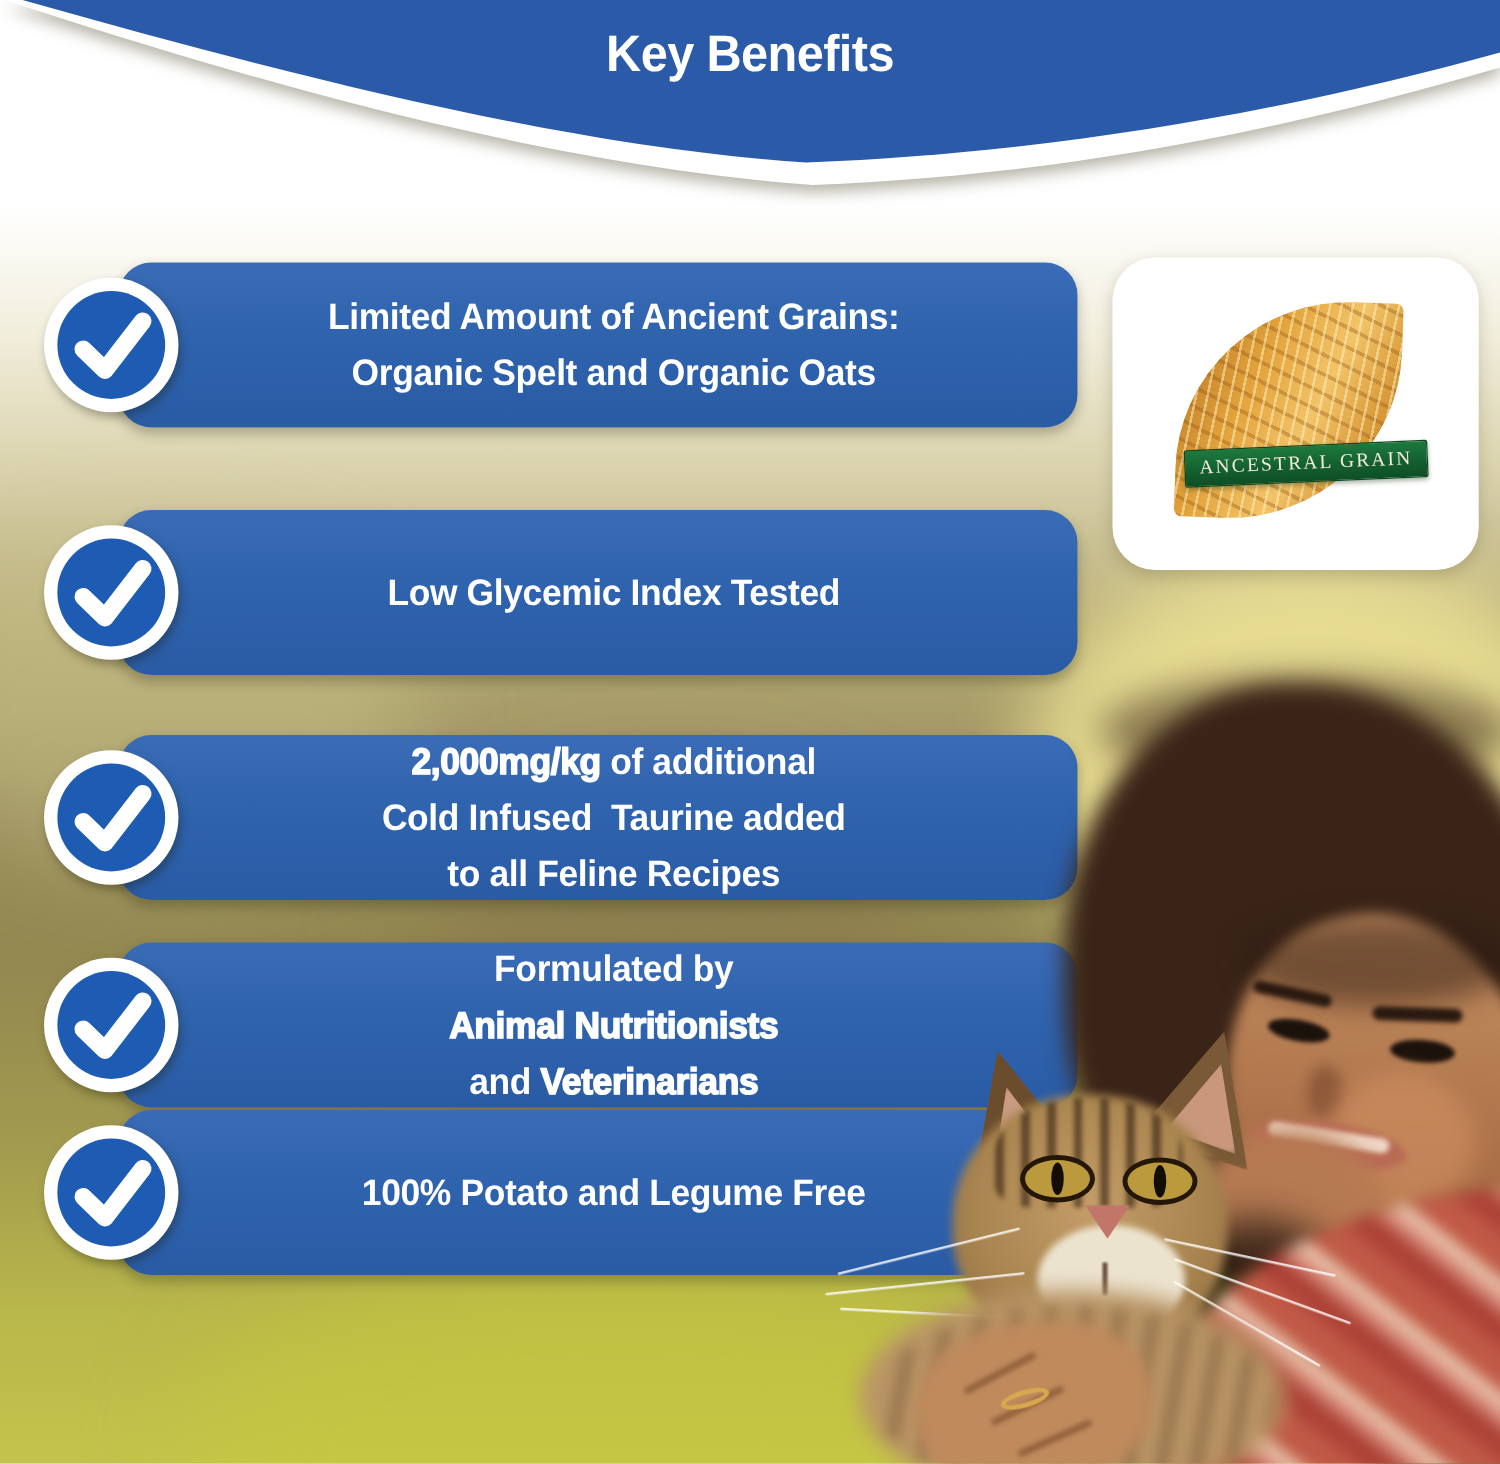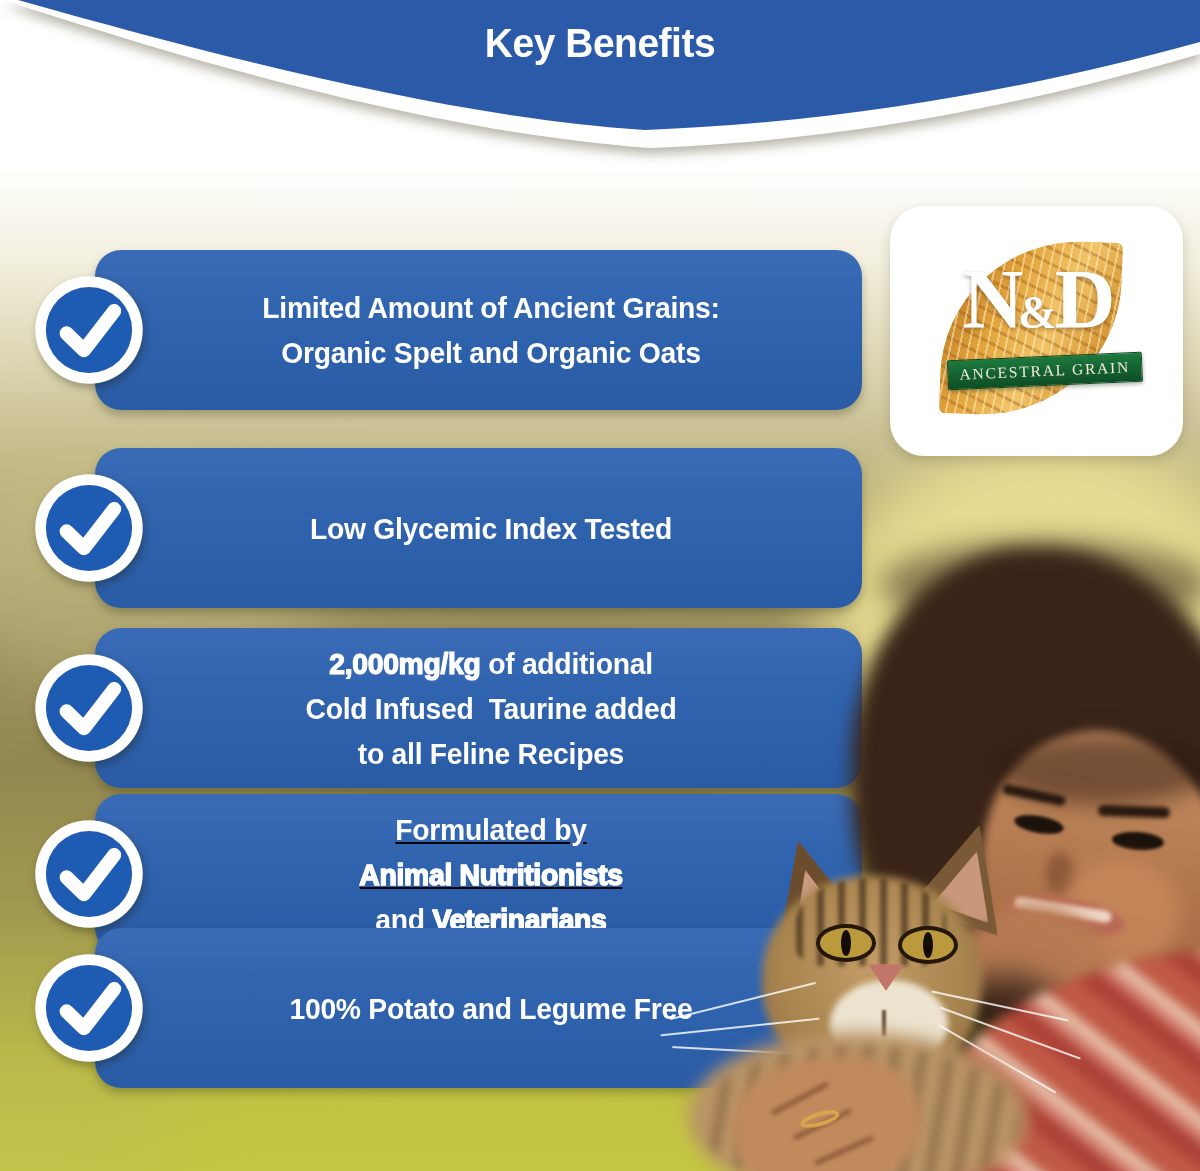--- a/index.html
+++ b/index.html
@@ -25,25 +25,25 @@
   .header-arcs{position:absolute;left:0;top:0;width:1200px;height:220px;}
   .arc-white{filter:drop-shadow(0 6px 6px rgba(110,105,80,.5));}
   .page-title{
     position:absolute;left:0;top:20px;width:1200px;text-align:center;
     color:#ffffff;font-size:41px;font-weight:bold;letter-spacing:-.5px;
     transform:scaleX(.95);z-index:9;
   }
 
   
   .card{
-    position:absolute;left:95px;width:767px;height:160px;z-index:5;
+    position:absolute;left:95px;width:767px;height:132px;z-index:5;
     background:linear-gradient(180deg,#3a6bb6 0%,#2f63ae 45%,#2a5ba5 100%);
     border-radius:26px;
     box-shadow:0 5px 9px rgba(45,45,20,.30);
-    display:flex;align-items:center;justify-content:center;margin-top:40px;
+    display:flex;align-items:center;justify-content:center;
   }
   .card-text{
     width:100%;padding:0 40px 0 66px;text-align:center;color:#fff;
     font-size:29.5px;font-weight:700;line-height:45px;letter-spacing:-.3px;
     transform:scaleX(.96);
   }
   .line{display:block;white-space:pre-wrap;}
   .seg{font-weight:700;}
   .seg.strong{font-weight:700;-webkit-text-stroke:1.2px #ffffff;text-shadow:0 0 1px #fff;}
   .badge{
@@ -222,21 +222,21 @@
         <path d="M30 53 L45.5 68 L72.5 33" fill="none" stroke="#ffffff" stroke-width="12.5" stroke-linecap="round" stroke-linejoin="round"></path>
       </svg>
     </span>
     <div class="card-text">
           <span class="line"><span class="seg strong">2,000mg/kg</span><span class="seg"> of additional</span></span>
           <span class="line"><span class="seg">Cold Infused  Taurine added</span></span>
           <span class="line"><span class="seg">to all Feline Recipes</span></span>
         </div>
   </section>
 
-  <section class="card" style="top: 754px; text-decoration: underline;">
+  <section class="card" style="top: 754px;">
     <span class="badge">
       <svg viewBox="0 0 100 100" aria-hidden="true">
         <circle cx="50" cy="50" r="48" fill="#ffffff"></circle>
         <circle cx="50" cy="50" r="38.5" fill="#1e5cb3"></circle>
         <path d="M30 53 L45.5 68 L72.5 33" fill="none" stroke="#ffffff" stroke-width="12.5" stroke-linecap="round" stroke-linejoin="round"></path>
       </svg>
     </span>
     <div class="card-text">
           <span class="line"><span class="seg">Formulated by</span></span>
           <span class="line"><span class="seg strong">Animal Nutritionists</span></span>
@@ -259,17 +259,16 @@
 </div>
 
   <svg class="header-arcs" viewBox="0 0 1200 220" aria-hidden="true">
     <path class="arc-white" d="M 4 0 C 240 78 460 134 650 148 C 868 140 1056 96 1200 54 L 1200 0 Z" fill="#ffffff"></path>
     <path d="M 18 0 C 245 64 460 118 645 130 C 858 122 1048 84 1200 42 L 1200 0 Z" fill="#2b5ba8"></path>
   </svg>
   <div class="page-title">Key Benefits</div>
 
   <div class="logo-card">
     <div class="leaf"></div>
-    <div class="logo-nd"><span class="big">N</span><span class="amp">&amp;</span><span class="big">D</span></div>
     <div class="logo-banner">ANCESTRAL GRAIN</div>
   </div>
 
 </div>
 
 </body></html>

